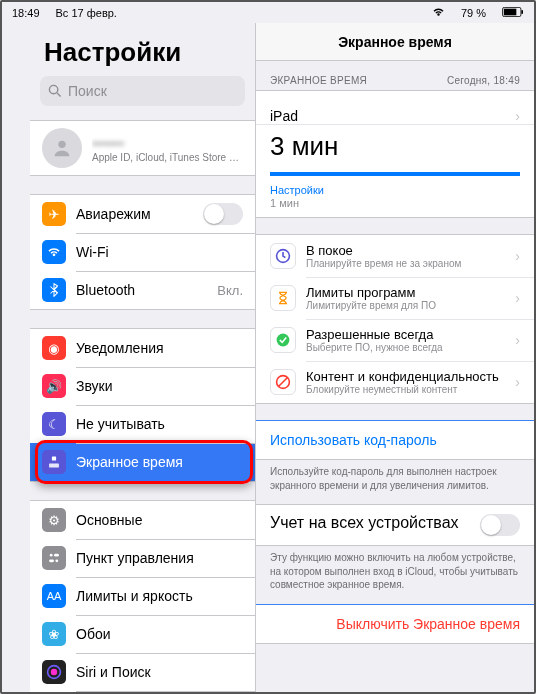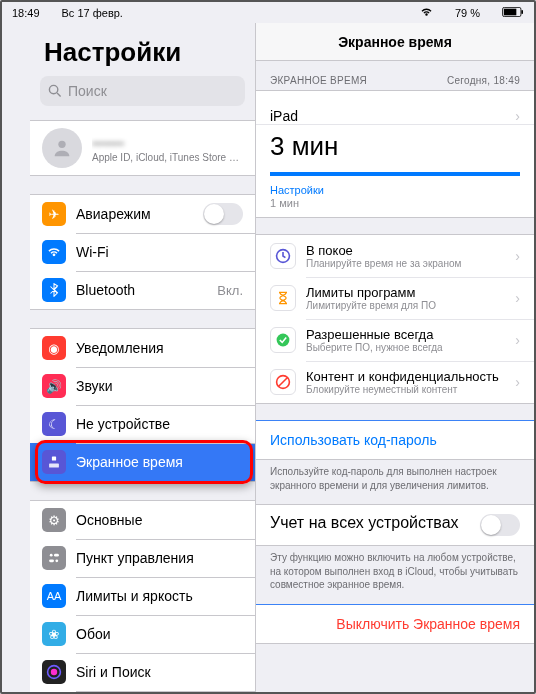--- a/index.html
+++ b/index.html
@@ -1,19 +1,19 @@
 <!DOCTYPE html>
 <html><head>
 <meta charset="utf-8">
 <style>
   * { box-sizing: border-box; margin: 0; padding: 0; font-family: -apple-system, "Helvetica Neue", Arial, sans-serif; }
   body { background: #efeff4; width: 536px; height: 694px; overflow: hidden; position: relative; border: 2px solid #555; border-radius: 2px; }
 
   .statusbar { height: 21px; display: flex; align-items: center; justify-content: space-between; padding: 0 10px; font-size: 11px; color: #000; }
-  .statusbar .left, .statusbar .right { display: flex; align-items: center; gap: 22px; }
+  .statusbar .left, .statusbar .right { display: flex; align-items: center; gap: 16px; }
 
   .app { display: flex; height: calc(100% - 21px); padding-left: 28px; }
 
   
   .sidebar { width: 226px; background: #efeff4; border-right: 1px solid #c8c7cc; display: flex; flex-direction: column; }
   .side-scroll { overflow-y: auto; height: 100%; }
   .side-title { font-size: 26px; font-weight: 700; padding: 14px 14px 8px 14px; }
   .search { margin: 0 10px 14px 10px; background: #e3e3e8; border-radius: 8px; height: 30px; display: flex; align-items: center; padding: 0 8px; color: #8e8e93; font-size: 14px; }
   .search svg { width: 14px; height: 14px; margin-right: 6px; }
 
@@ -156,21 +156,21 @@
         <div class="row">
           <div class="icon ic-red">◉</div>
           <span class="label">Уведомления</span>
         </div>
         <div class="row">
           <div class="icon ic-pink">🔊</div>
           <span class="label">Звуки</span>
         </div>
         <div class="row">
           <div class="icon ic-purple">☾</div>
-          <span class="label">Не устройстве</span>
+          <span class="label">Не учитывать</span>
         </div>
         <div class="row selected" style="position:relative">
           <div class="icon ic-purple">
             <svg width="14" height="14" viewBox="0 0 20 20">
                 <rect x="7" y="2" width="6" height="6" rx="1" fill="#fff"></rect>
                 <rect x="3" y="12" width="14" height="6" rx="1" fill="#fff" opacity="0.85"></rect>
               </svg>
           </div>
           <span class="label">Экранное время</span>
           <div class="highlight-ring"></div>

